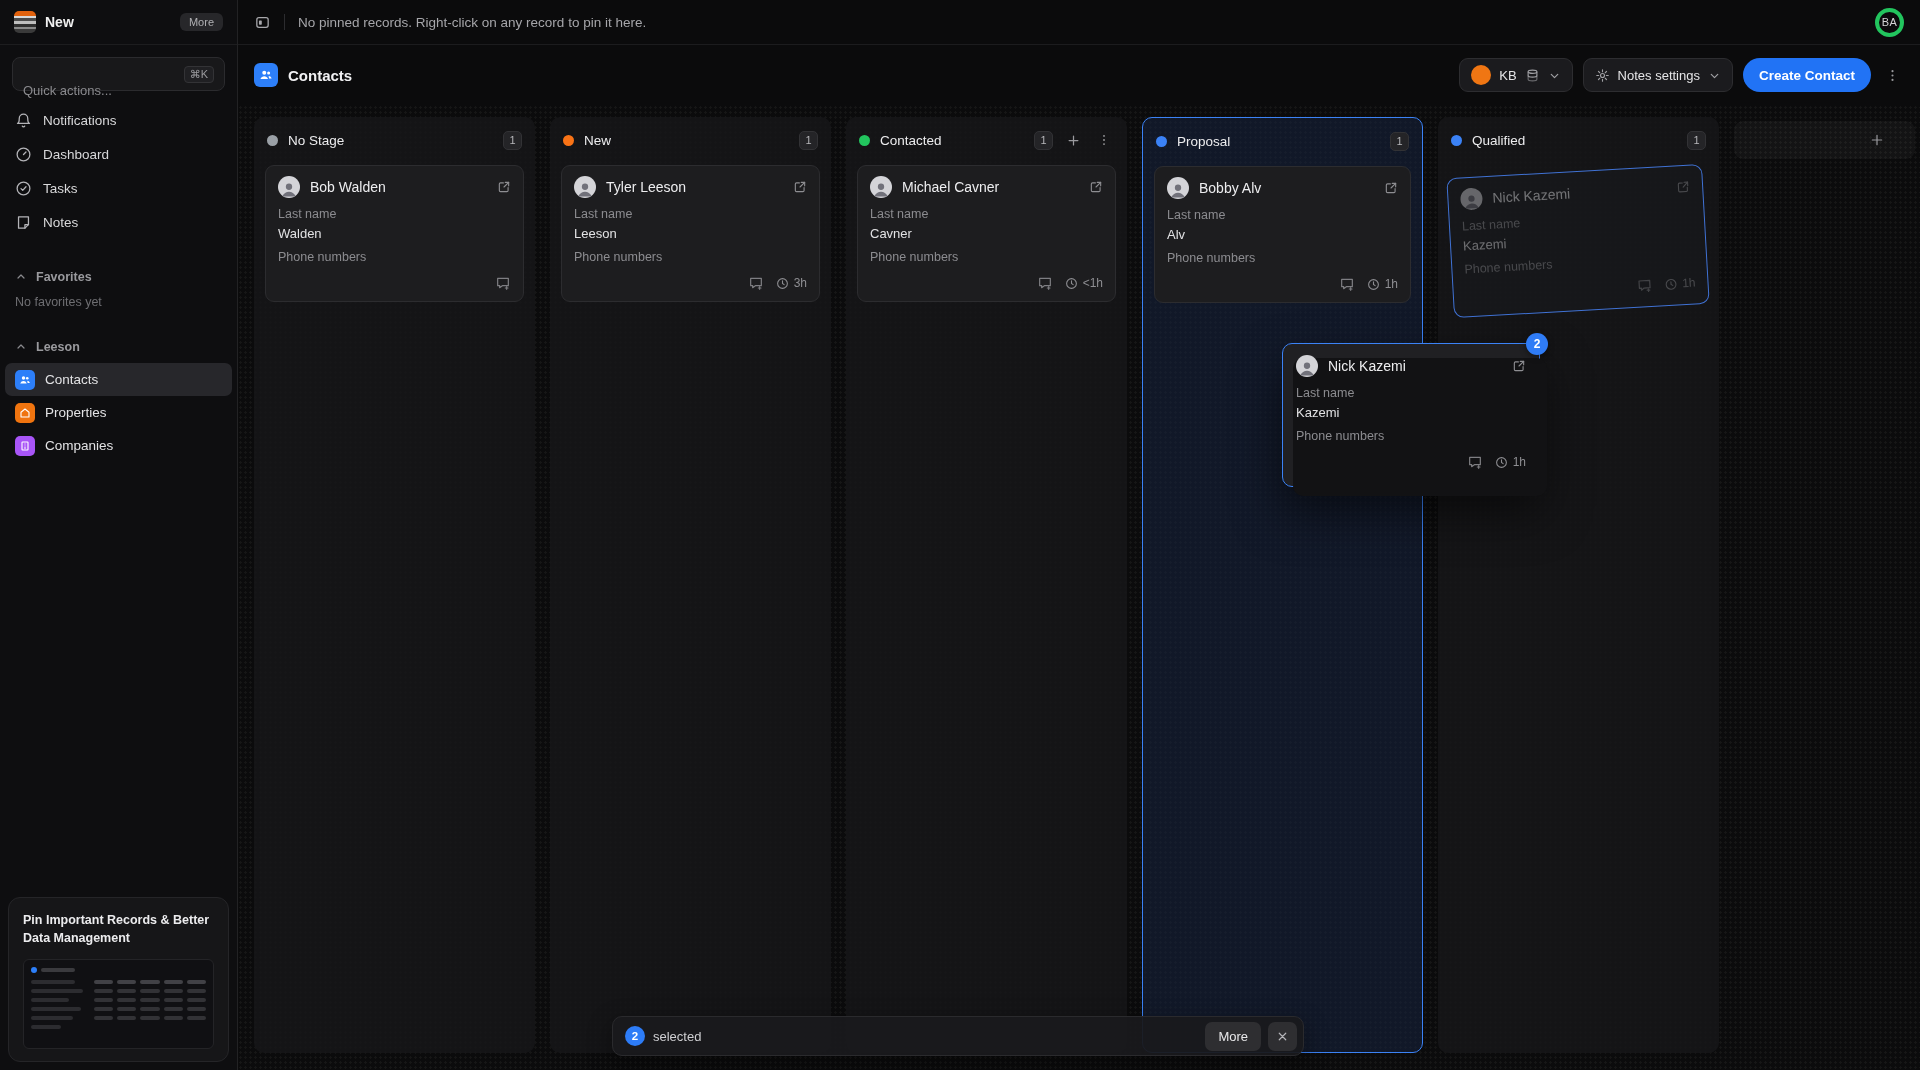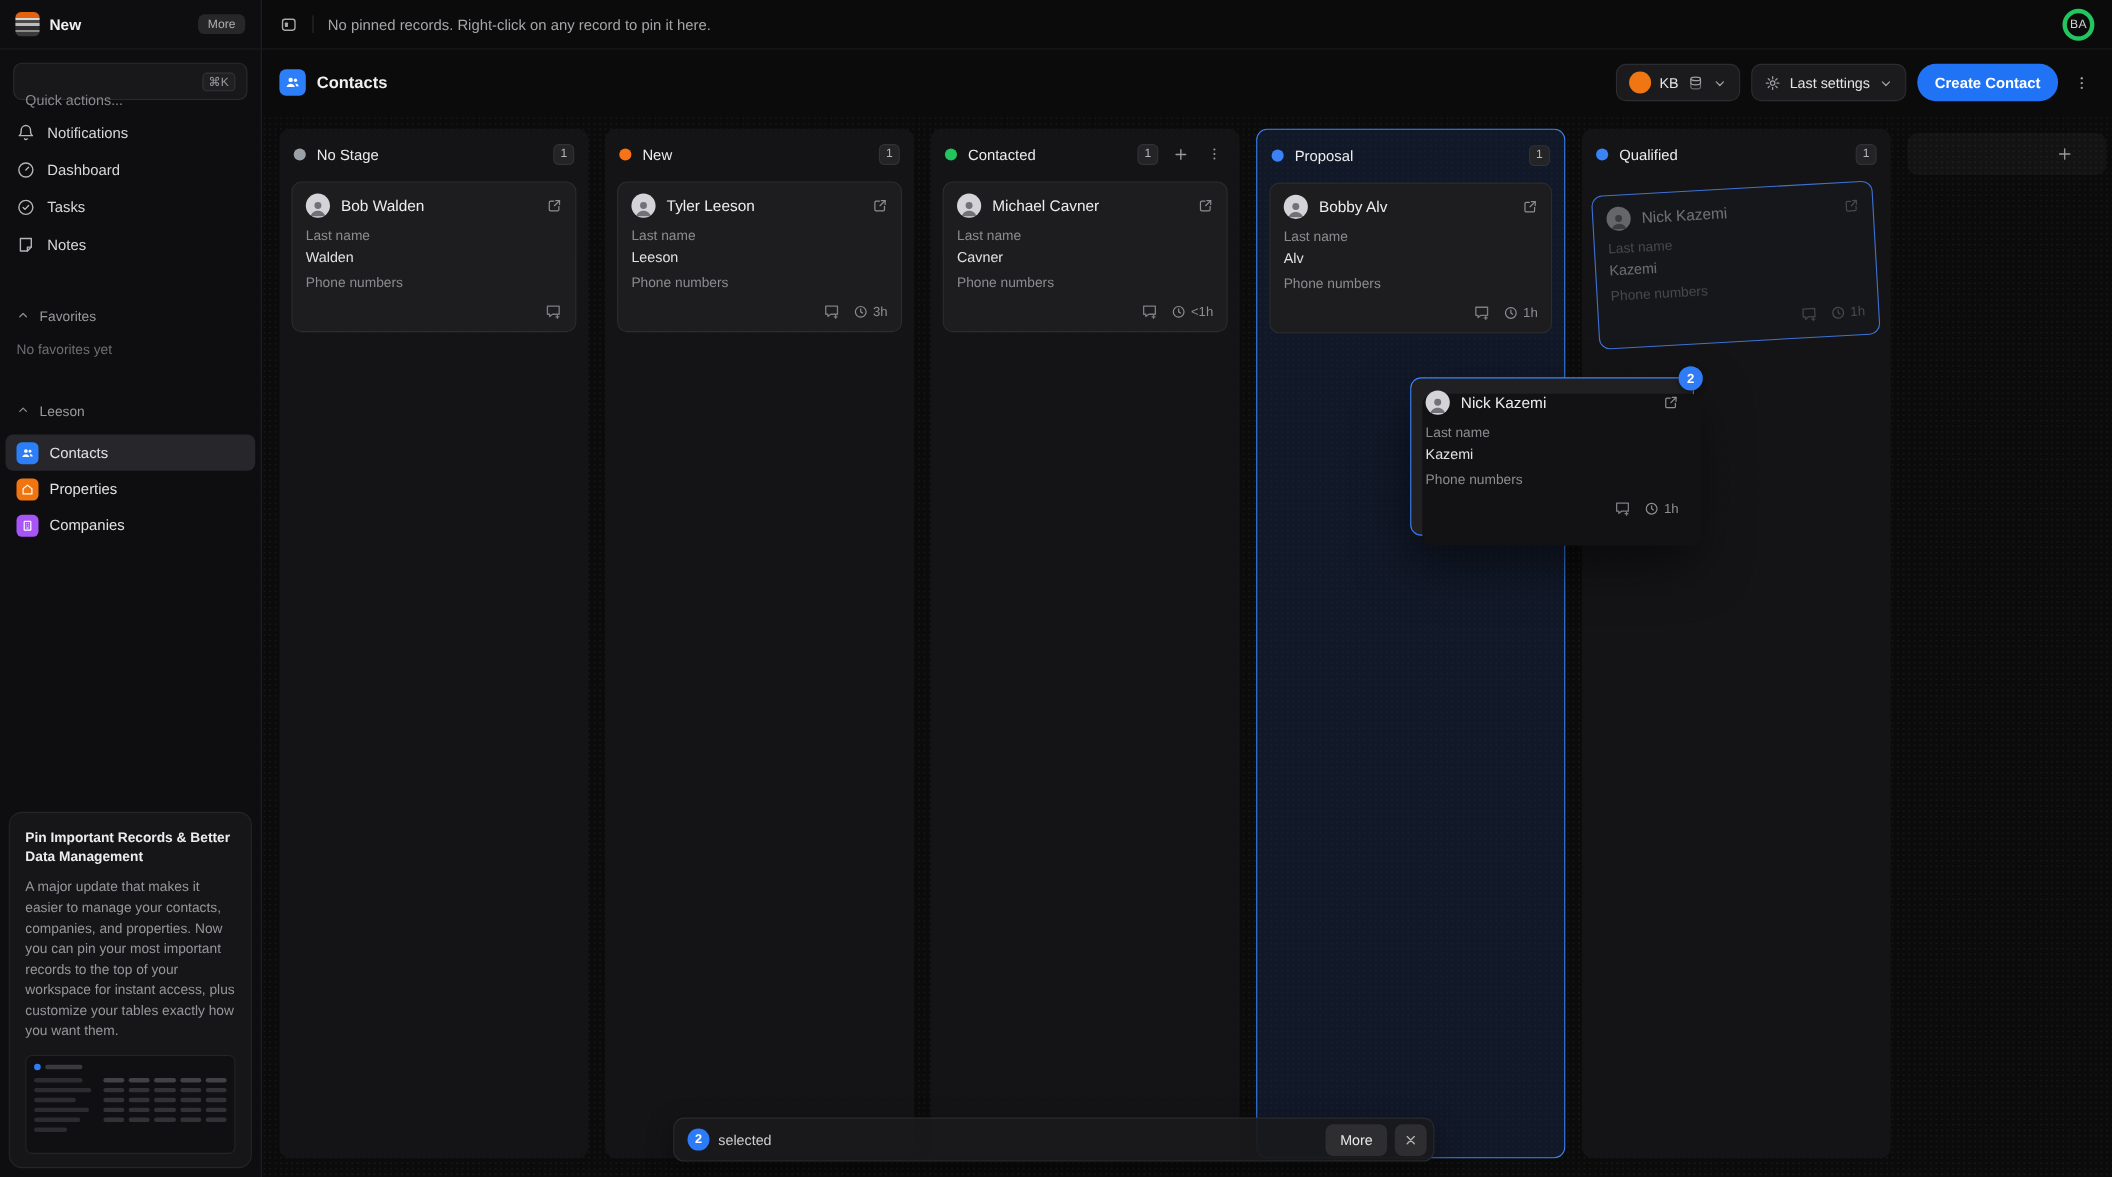--- a/index.html
+++ b/index.html
@@ -14,21 +14,21 @@
     background:linear-gradient(180deg,#e2620e 0 24%,#d8d8d8 24% 34%,#4a4a4a 34% 46%,#bdbdbd 46% 58%,#2e2e2e 58% 72%,#8a8a8a 72% 84%,#3a3a3a 84% 100%); }
   .ws-name { font-size:14px; font-weight:bold; color:#f0f0f0; }
   .plan-badge { margin-left:auto; background:#27272a; color:#b0b0b3; font-size:11px; padding:3px 9px; border-radius:6px; }
   .quick { margin:12px 12px 6px 12px; height:34px; border:1px solid #2b2b2e; background:#18181a; border-radius:8px; display:flex; align-items:center; padding:0 10px; }
   .quick-text { font-size:13px; color:#8a8a8e; flex:1;margin-top:32px; }
   .kbd { border:1px solid #333336; border-radius:4px; font-size:11px; color:#9a9a9e; padding:1px 5px; background:#202023; }
   .nav { padding:6px 6px; }
   .nav-item { height:34px; display:flex; align-items:center; gap:11px; padding:0 9px; border-radius:6px; cursor:pointer; }
   .nav-item .ic { width:17px; height:17px; color:#b4b4b8; display:flex; }
   .nav-item .lbl { font-size:13.5px; color:#d8d8da; }
-  .sec-head { margin-top:36px; height:24px; display:flex; align-items:flex-start; gap:9px; padding:0 15px; }
+  .sec-head { margin-top:20px; height:24px; display:flex; align-items:center; gap:9px; padding:0 15px;font-weight:bold; }
   .sec-head .caret { color:#8a8a8e; display:flex; }
   .sec-head .lbl { font-size:12.5px; color:#9a9a9e; }
   .sec-empty { font-size:12.5px; color:#6e6e72; padding:6px 15px; }
   .obj-list { padding:4px 5px; }
   .obj-item { height:33px; display:flex; align-items:center; gap:10px; padding:0 10px; border-radius:7px; cursor:pointer; }
   .obj-item.selected { background:#27272b; }
   .obj-icon { width:20px; height:20px; border-radius:5px; display:flex; align-items:center; justify-content:center; color:#fff; }
   .obj-item .lbl { font-size:13.5px; color:#e2e2e4; }
 
   .promo { margin:auto 8px 8px 8px; background:#161618; border:1px solid #252528; border-radius:12px; padding:14px 14px 12px 14px; }
@@ -213,21 +213,20 @@
               <rect x="6" y="4" width="12" height="16" rx="1"></rect>
               <path d="M10 8h1M13 8h1M10 12h1M13 12h1M10 16h4"></path>
             </svg>
         </span>
         <span class="lbl">Companies</span>
       </div>
     </div>
 
     <div class="promo">
       <div class="promo-title">Pin Important Records &amp; Better Data Management</div>
-      <div class="promo-body">A major update that makes it easier to manage your contacts, companies, and properties. Now you can pin your most important records to the top of your workspace for instant access, plus customize your tables exactly how you want them.</div>
       <div class="thumb">
         <div class="t-head">
             <span class="t-dot"></span>
             <span class="t-bar" style="width:34px"></span>
           </div>
         <div class="t-body">
           <div class="t-side">
               <div style="width:44px"></div>
               <div style="width:52px"></div>
               <div style="width:38px"></div>
@@ -320,21 +319,21 @@
           </span>
         </div>
 
         <div class="pill">
           <span class="ic">
             <svg width="15" height="15" viewBox="0 0 24 24" fill="none" stroke="currentColor" stroke-width="1.8" stroke-linecap="round">
                 <circle cx="12" cy="12" r="3.2"></circle>
                 <path d="M12 2.8v3M12 18.2v3M2.8 12h3M18.2 12h3M5.5 5.5l2.1 2.1M16.4 16.4l2.1 2.1M18.5 5.5l-2.1 2.1M7.6 16.4l-2.1 2.1"></path>
               </svg>
           </span>
-          <span class="txt">Last settings</span>
+          <span class="txt">Notes settings</span>
           <span class="ic">
             <svg width="13" height="13" viewBox="0 0 24 24" fill="none" stroke="currentColor" stroke-width="2.2" stroke-linecap="round" stroke-linejoin="round">
                 <path d="M6 10l6 6 6-6"></path>
               </svg>
           </span>
         </div>
 
         <button class="create-btn">Create Contact</button>
 
         <span class="head-menu">

